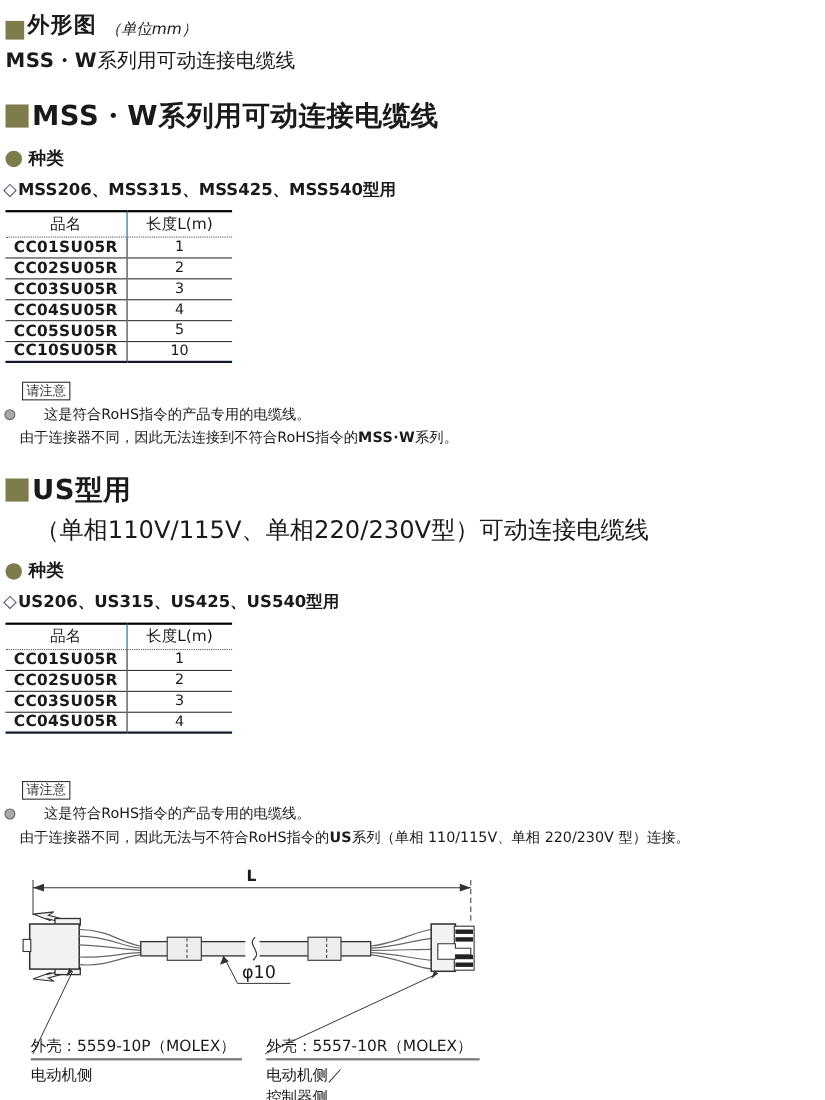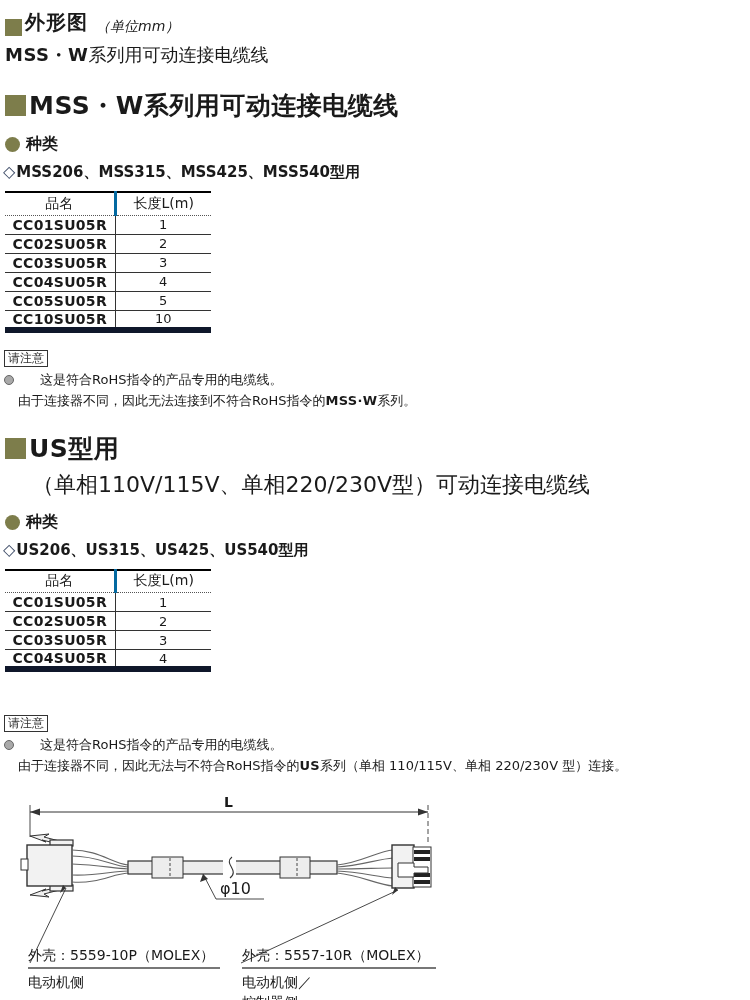--- a/index.html
+++ b/index.html
@@ -31,28 +31,28 @@
   .kind .dot { width: 15px; height: 15px; margin-right: 6px; }
 
   .models { margin: 7px 0 0 3px; font-size: 15px; font-weight: bold; }
   .models .dia { color: #3c4a66; font-weight: normal; font-size: 16px; margin-right: 1px; }
 
   table.parts { border-collapse: collapse; margin: 9px 0 0 5px;
                 font-size: 14px; table-layout: fixed; }
   table.parts th, table.parts td { text-align: center; padding: 0; }
   table.parts th { width: 110px; height: 23px; font-weight: normal;
                    border-top: 2px solid #000; border-bottom: 1px dotted #555; }
-  table.parts th + th { width: 96px; border-left: 3px solid #0369a1; }
+  table.parts th + th { width: 96px; border-left: 1px solid #0369a1; }
   table.parts td { height: 19px; border-bottom: 1px solid #333; }
   table.parts td:first-child { font-weight: bold; letter-spacing: .3px; }
   table.parts td + td { border-left: 1px solid #333; font-size: 13px; }
-  table.parts tr:last-child td { border-bottom: 6px solid #0f172a; }
+  table.parts tr:last-child td { border-bottom: 2px solid #0f172a; }
 
   .note { margin-top: 14px; }
-  .note-box { display: inline-block; margin-left: 4px; border: 1px solid #333;
+  .note-box { display: inline-block; margin-left: 20px; border: 1px solid #333;
               font-size: 12px; line-height: 15px; padding: 0 3px; color: #333; }
   .note-l1 { display: flex; align-items: center; margin: 4px 0 0 4px; font-size: 13px; gap: 23px; }
   .note-l1 .gdot { width: 10px; height: 10px; border-radius: 50%;
                    background: #a9a9a9; border: 1px solid #666; margin-right: 3px; flex: 0 0 auto; }
   .note-l2 { margin: 3px 0 0 18px; font-size: 13px; }
   .note-l2 .b, .subtitle .b { font-weight: bold; }
   .note-l2 .b { letter-spacing: .3px; }
 
   .gap-note-us { margin-top: 40px; }
 

